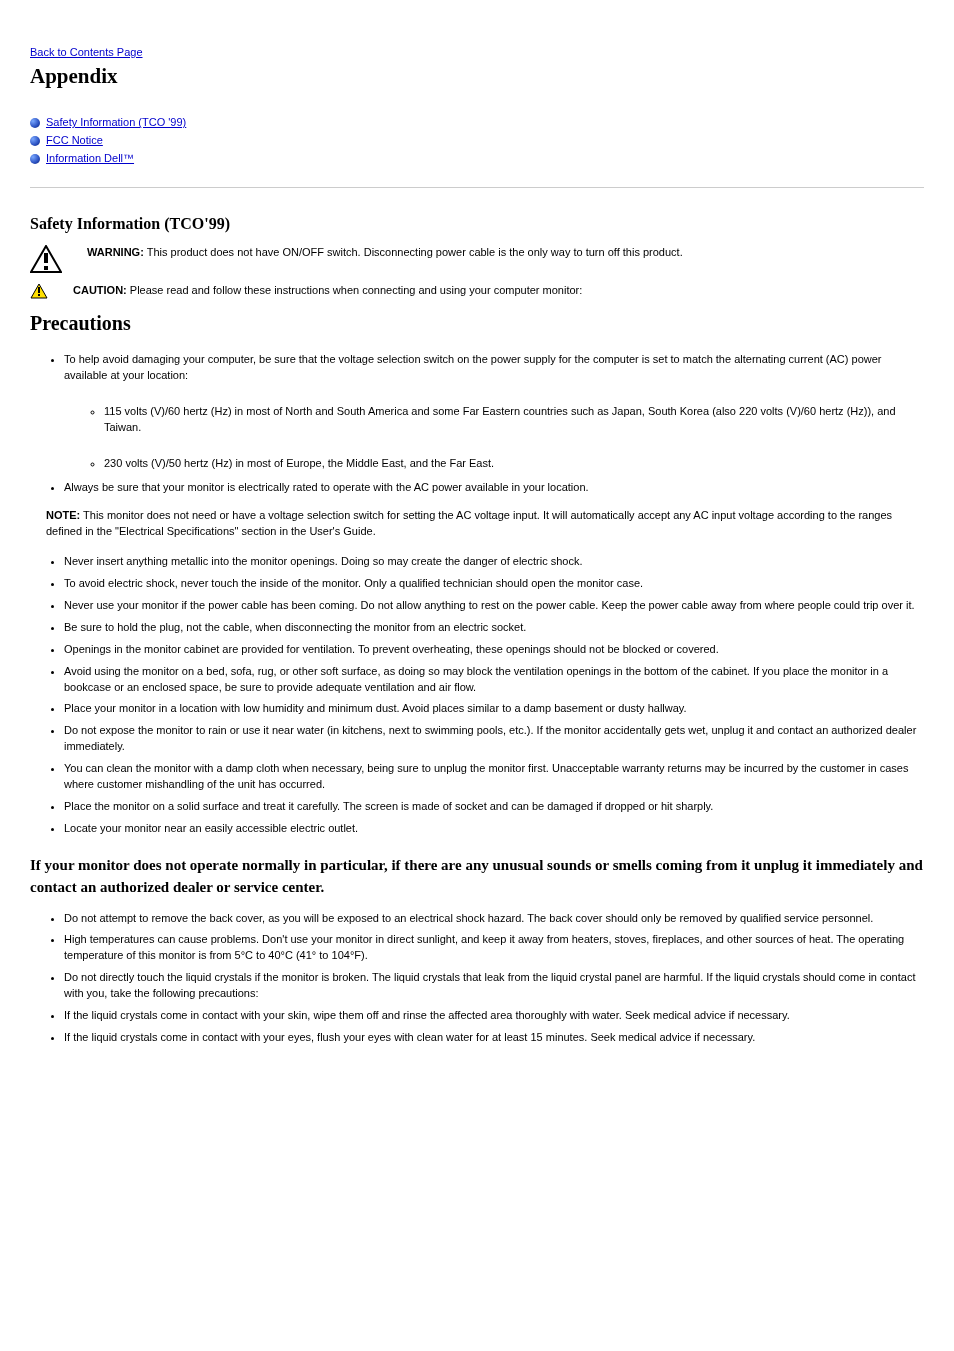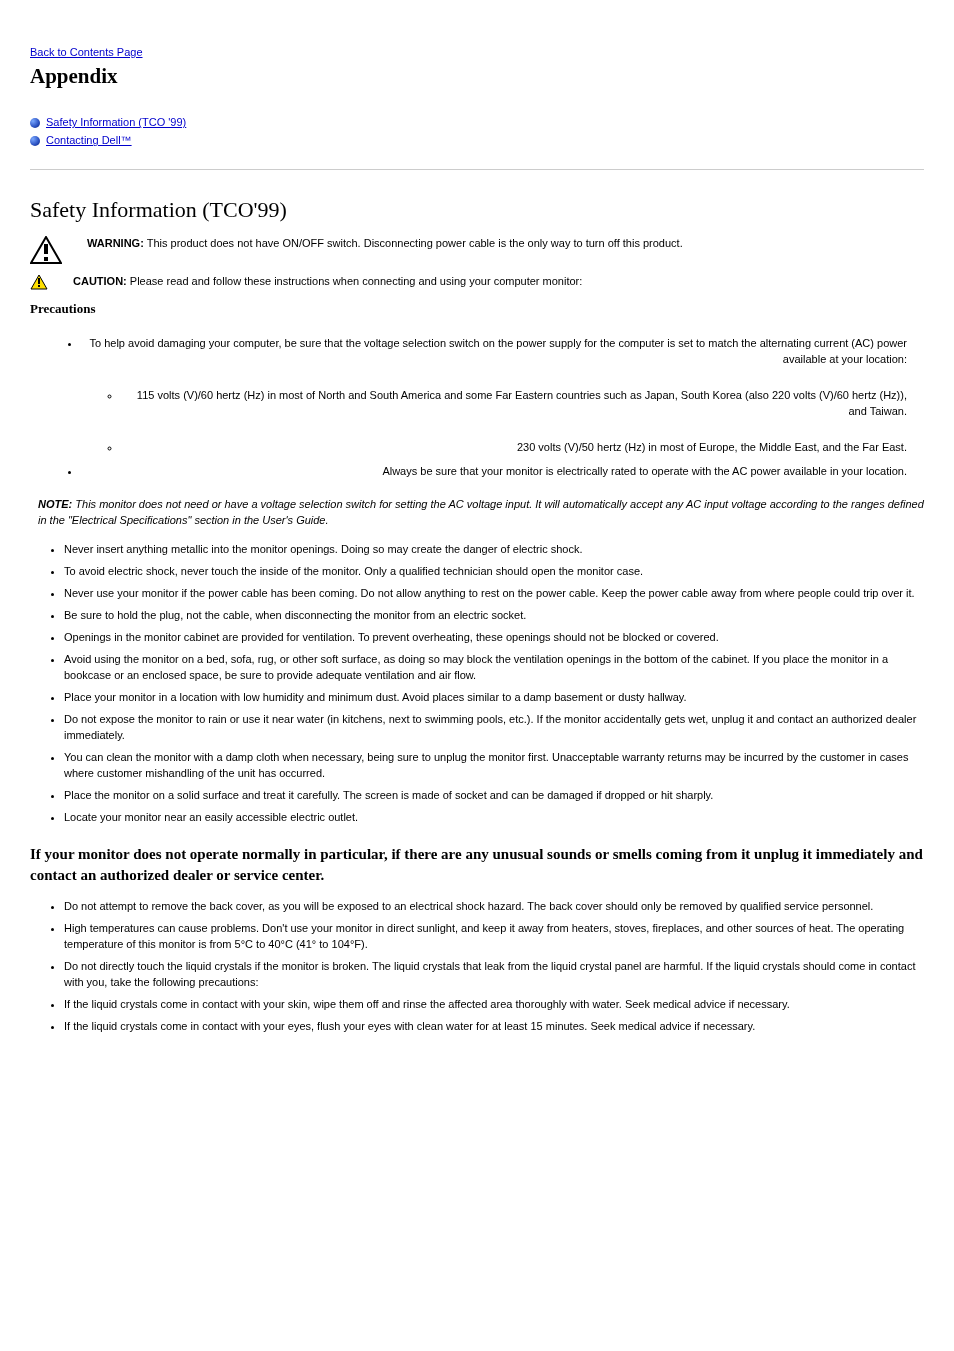--- a/index.html
+++ b/index.html
@@ -35,22 +35,22 @@
     height: 10px;
     background: radial-gradient(circle at 30% 30%, #7aa8ff 0%, #2a50c0 60%, #0b1f70 100%);
     border-radius: 50%;
     margin-right: 6px;
     flex: 0 0 auto;
   }
   .toc li a { font-size: 11px; }
   hr.sep { border: none; border-top: 1px solid #ccc; margin: 10px 0 24px 0; }
   h2.anchor {
     font-family: "Times New Roman", Times, serif;
-    font-size: 22px;
-    font-weight: normal;
+    font-size: 16px;
+    font-weight: bold;
     margin: 6px 0 6px 0;
   }
   .alert-row {
     display: flex;
     align-items: flex-start;
     gap: 25px;
     margin-bottom: 10px;
   }
   .alert-icon-big {
     width: 32px;
@@ -59,29 +59,28 @@
   }
   .alert-icon-small {
     width: 18px;
     height: 16px;
     flex: 0 0 auto;
   }
   .alert-text { flex: 1; }
   .alert-text b { font-weight: bold; }
   .precautions-title {
     font-family: "Times New Roman", Times, serif;
-    font-size: 13px;
+    font-size: 20px;
     font-weight: bold;
     margin: 6px 0 14px 0;
   }
   ul.top {
     list-style: disc;
     padding-left: 34px;
-    margin: 17px;
-    text-align: right;
+    margin: 0;
   }
   ul.top > li { margin-bottom: 6px; }
   ul.nested {
     list-style: circle;
     padding-left: 40px;
     margin: 20px 0 8px 0;
   }
   ul.nested > li { margin-bottom: 20px; }
   ul.nested > li:last-child { margin-bottom: 4px; }
   .para { margin-bottom: 8px; }
@@ -105,21 +104,25 @@
 
 <h1>Appendix</h1>
 
 <ul class="toc">
   <li>
     <span class="ball"></span>
     <a href="#">Safety Information (TCO '99)</a>
   </li>
   <li>
     <span class="ball"></span>
-    <a href="#">Contacting Dell™</a>
+    <a href="#">FCC Notice</a>
+  </li>
+  <li>
+    <span class="ball"></span>
+    <a href="#">Information Dell™</a>
   </li>
 </ul>
 
 <hr class="sep">
 
 <h2 class="anchor">Safety Information (TCO'99)</h2>
 
 <div style="height:4px"></div>
 
 <div class="alert-row">
@@ -152,21 +155,21 @@
   <li>
     <span>To help avoid damaging your computer, be sure that the voltage selection switch on the power supply for the computer is set to match the alternating current (AC) power available at your location:</span>
     <ul class="nested">
       <li>115 volts (V)/60 hertz (Hz) in most of North and South America and some Far Eastern countries such as Japan, South Korea (also 220 volts (V)/60 hertz (Hz)), and Taiwan.</li>
       <li>230 volts (V)/50 hertz (Hz) in most of Europe, the Middle East, and the Far East.</li>
     </ul>
   </li>
   <li>Always be sure that your monitor is electrically rated to operate with the AC power available in your location.</li>
 </ul>
 
-<p class="para" style="margin: 12px 0 14px 8px; padding-left:0;font-style:italic;">
+<p class="para" style="margin: 12px 0 14px 16px; padding-left:0;">
   <b>NOTE:</b>
   <span>This monitor does not need or have a voltage selection switch for setting the AC voltage input. It will automatically accept any AC input voltage according to the ranges defined in the "Electrical Specifications" section in the User's Guide.</span>
 </p>
 
 <ul class="sublist">
   <li>Never insert anything metallic into the monitor openings. Doing so may create the danger of electric shock.</li>
   <li>To avoid electric shock, never touch the inside of the monitor. Only a qualified technician should open the monitor case.</li>
   <li>Never use your monitor if the power cable has been coming. Do not allow anything to rest on the power cable. Keep the power cable away from where people could trip over it.</li>
   <li>Be sure to hold the plug, not the cable, when disconnecting the monitor from an electric socket.</li>
   <li>Openings in the monitor cabinet are provided for ventilation. To prevent overheating, these openings should not be blocked or covered.</li>

